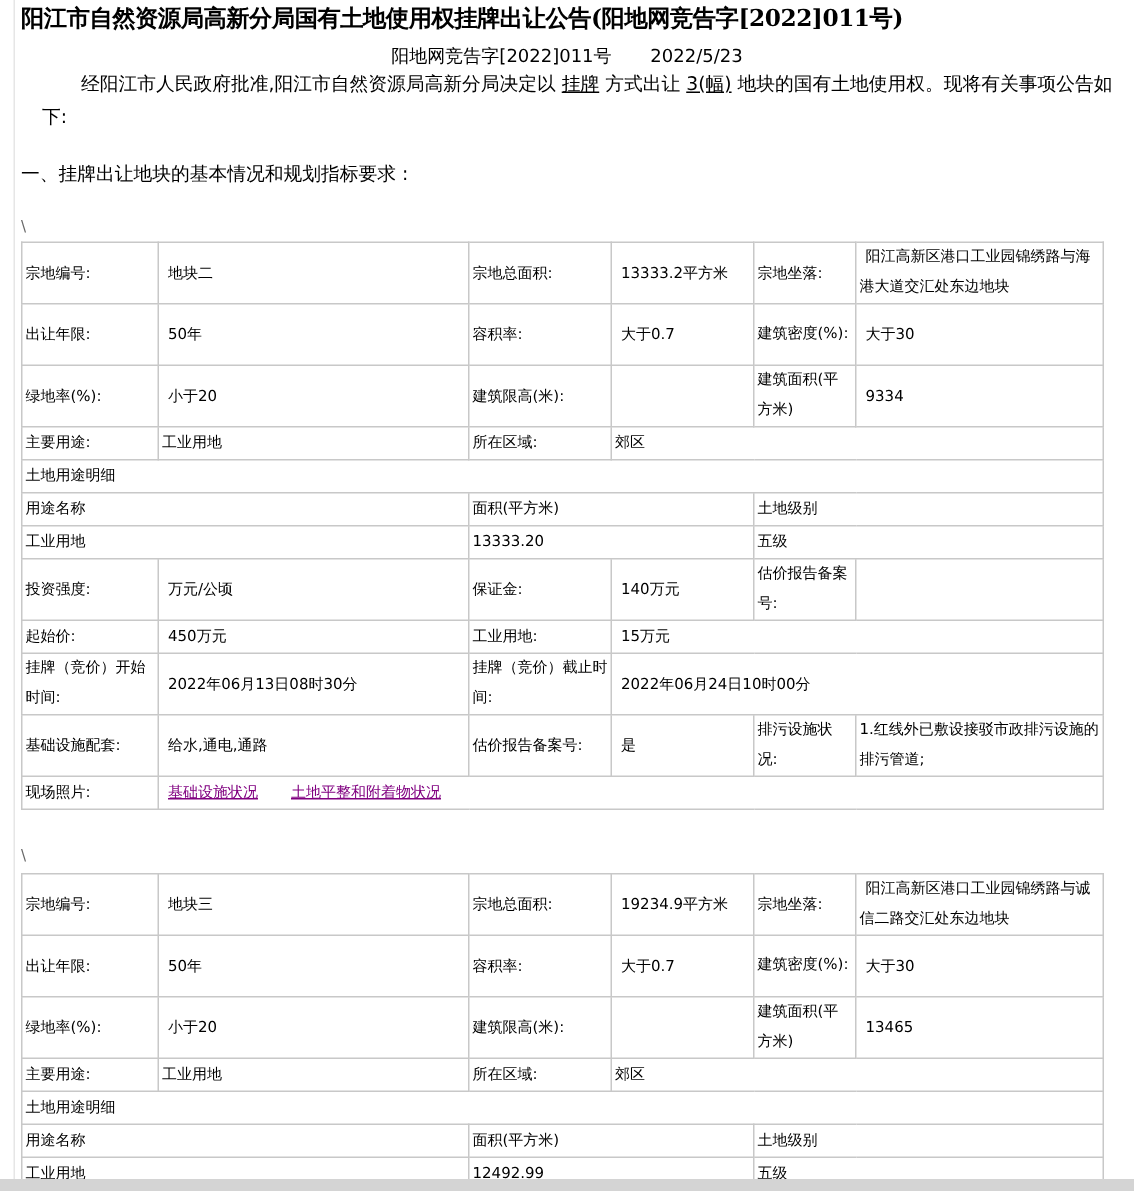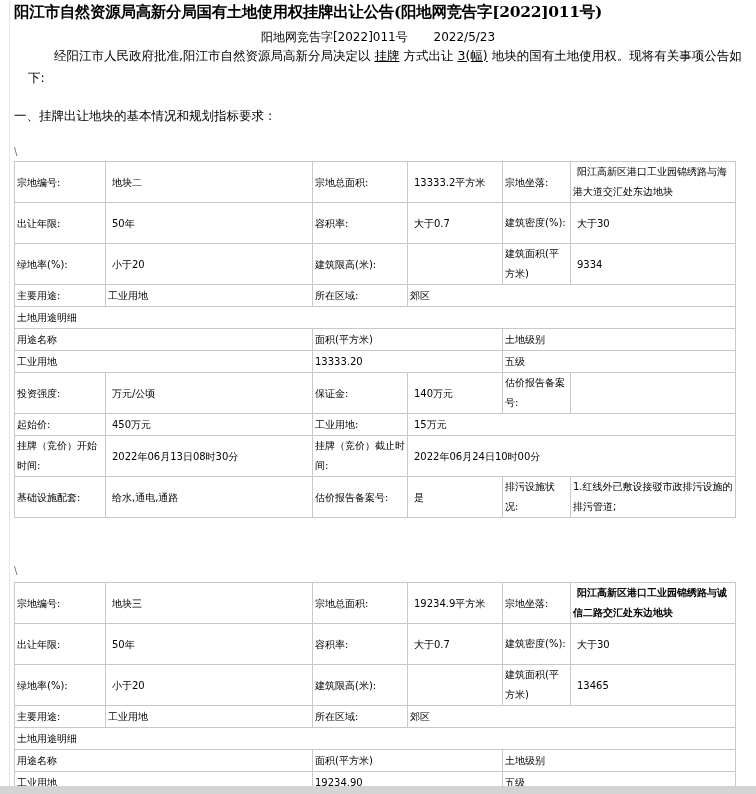--- a/index.html
+++ b/index.html
@@ -113,41 +113,47 @@
     <td colspan="3" class="indent">2022年06月24日10时00分</td>
   </tr>
   <tr style="height:41px">
     <td>基础设施配套:</td>
     <td class="indent">给水,通电,通路</td>
     <td>估价报告备案号:</td>
     <td class="indent">是</td>
     <td class="ml">排污设施状况:</td>
     <td class="ml">1.红线外已敷设接驳市政排污设施的排污管道;</td>
   </tr>
+  <tr style="height:22px">
+    <td>现场照片:</td>
+    <td colspan="5">
+      <a class="photo" href="#">基础设施状况</a><a class="photo" href="#">土地平整和附着物状况</a>
+    </td>
+  </tr>
 </tbody>
   </table>
 
 <div class="slash" style="top:565px;">\</div>
 <table class="land" style="top:582px;">
   <colgroup>
       <col style="width:91px">
       <col style="width:207px">
       <col style="width:95px">
       <col style="width:95px">
       <col style="width:68px">
       <col style="width:165px">
     </colgroup>
   <tbody>
       <tr style="height:40px">
     <td>宗地编号:</td>
     <td class="indent">地块三</td>
     <td>宗地总面积:</td>
     <td class="indent">19234.9平方米</td>
     <td>宗地坐落:</td>
-    <td class="ml" style="text-indent:4px;font-weight:bold;">阳江高新区港口工业园锦绣路与诚信二路交汇处东边地块</td>
+    <td class="ml" style="text-indent:4px;">阳江高新区港口工业园锦绣路与诚信二路交汇处东边地块</td>
   </tr>
   <tr style="height:41px">
     <td>出让年限:</td>
     <td class="indent">50年</td>
     <td>容积率:</td>
     <td class="indent">大于0.7</td>
     <td class="ml">建筑密度(%):</td>
     <td class="indent">大于30</td>
   </tr>
   <tr style="height:41px">
@@ -167,19 +173,19 @@
   <tr style="height:21px">
     <td colspan="6">土地用途明细</td>
   </tr>
   <tr style="height:21px">
     <td colspan="2">用途名称</td>
     <td colspan="2">面积(平方米)</td>
     <td colspan="2">土地级别</td>
   </tr>
   <tr style="height:21px">
     <td colspan="2">工业用地</td>
-    <td colspan="2">19234.90</td>
+    <td colspan="2">12492.99</td>
     <td colspan="2">五级</td>
   </tr>
 </tbody>
   </table>
 
 <div class="bottombar"></div>
 
 </body></html>

